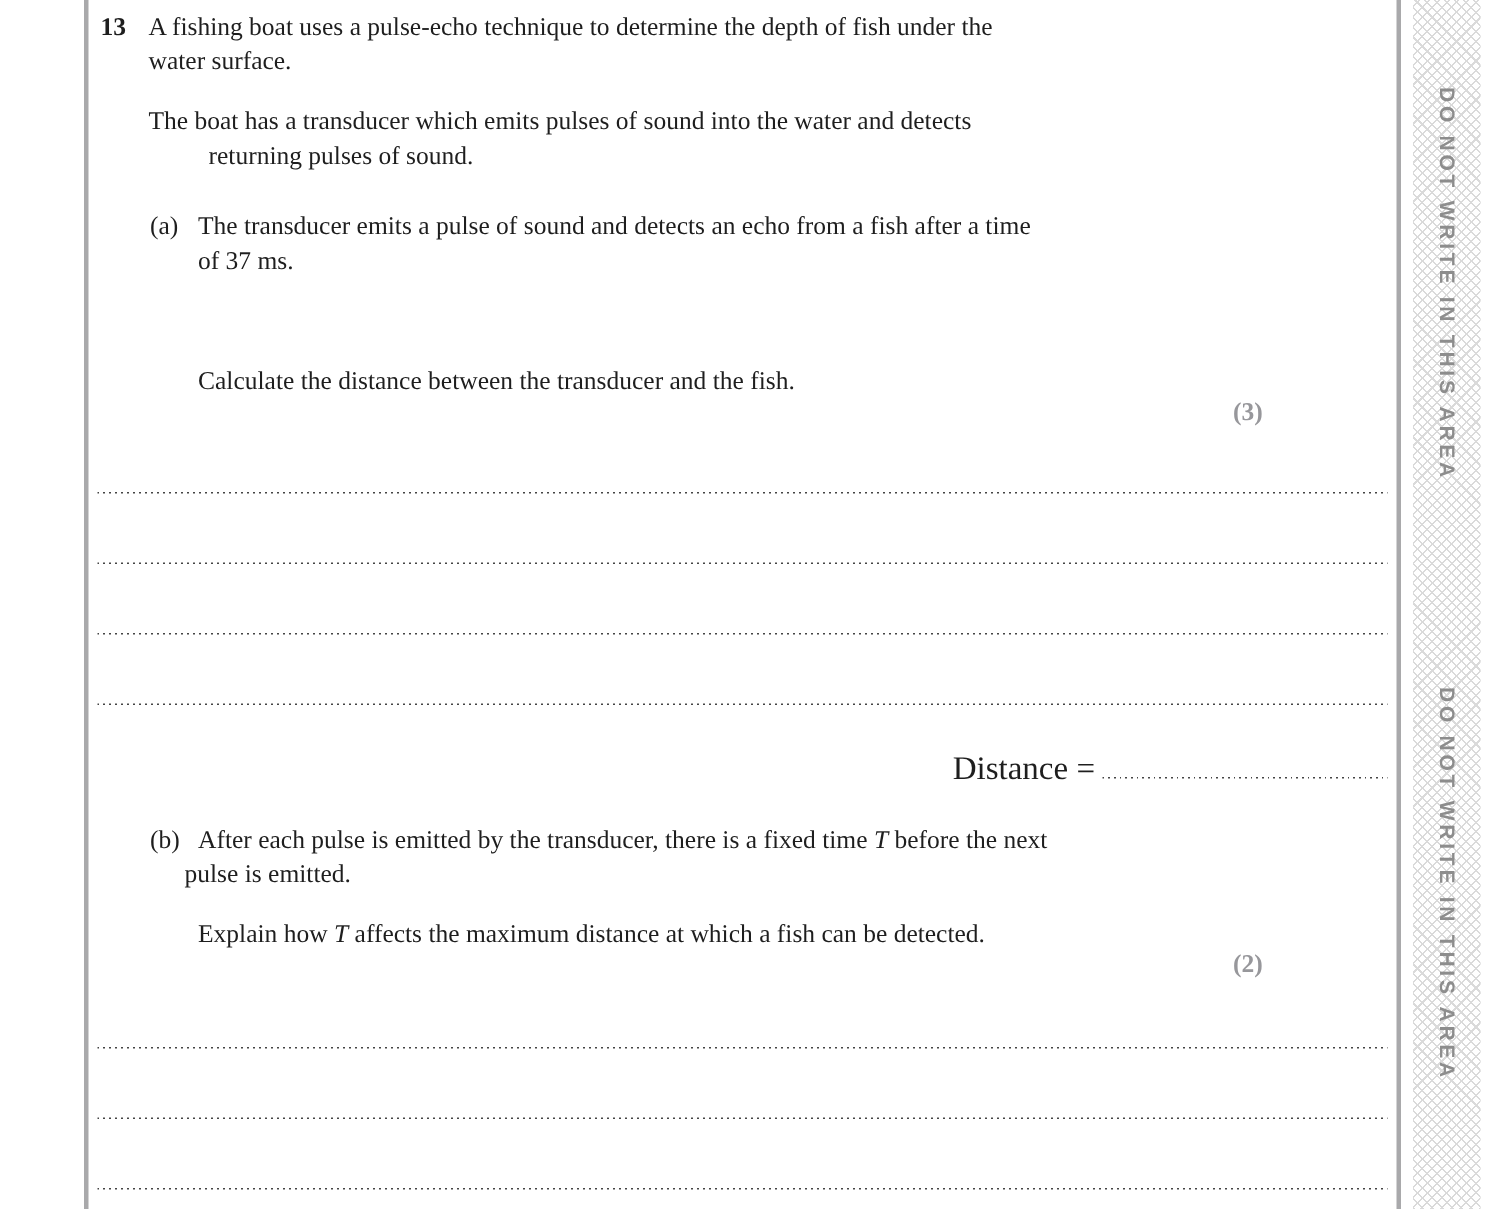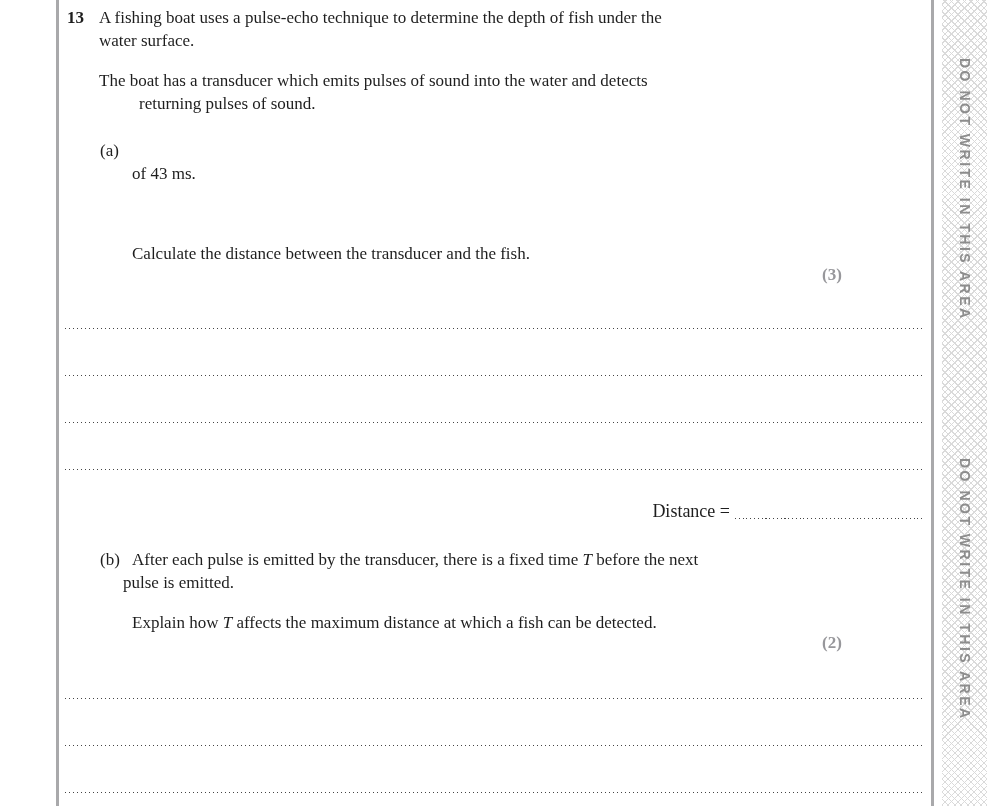--- a/index.html
+++ b/index.html
@@ -72,21 +72,21 @@
     background-position: bottom left;
   }
   .distance-row {
     position: absolute;
     left: 580px;
     top: 500px;
     width: 345px;
     display: flex;
     justify-content: flex-end;
     align-items: flex-end;
-    font-size: 18px;
+    font-size: 22px;
     line-height: 23px;
     white-space: nowrap;
   }
   .distance-dots {
     display: inline-block;
     width: 190px;
     height: 2px;
     margin-bottom: 4px;
     margin-left: 5px;
     background-image: repeating-linear-gradient(to right, #454545 0 1.1px, transparent 1.1px 3.8px);
@@ -111,21 +111,22 @@
 
   <div class="txt q-number" style="left:67px; top:6px;">13</div>
 
   <div class="txt" style="left:99px; top:6px;">A fishing boat uses a pulse-echo technique to determine the depth of fish under the</div>
   <div class="txt" style="left:99px; top:29px;">water surface.</div>
 
   <div class="txt" style="left:99px; top:69px;">The boat has a transducer which emits pulses of sound into the water and detects</div>
   <div class="txt" style="left:99px; top:92px;margin-left:40px;">returning pulses of sound.</div>
 
   <div class="txt" style="left:100px; top:139px;">(a)</div>
-  <div class="txt" style="left:132px; top:162px;">of 43 ms.</div>
+  <div class="txt" style="left:132px; top:139px;">The transducer emits a pulse of sound and detects an echo from a fish after a time</div>
+  <div class="txt" style="left:132px; top:162px;">of 37 ms.</div>
 
 
   <div class="txt" style="left:132px; top:242px;">Calculate the distance between the transducer and the fish.</div>
   <div class="marks" style="left:822px; top:265px;">(3)</div>
 
   <div class="ans-line" style="top:327px;"></div>
   <div class="ans-line" style="top:374px;"></div>
   <div class="ans-line" style="top:421px;"></div>
   <div class="ans-line" style="top:468px;"></div>
 

